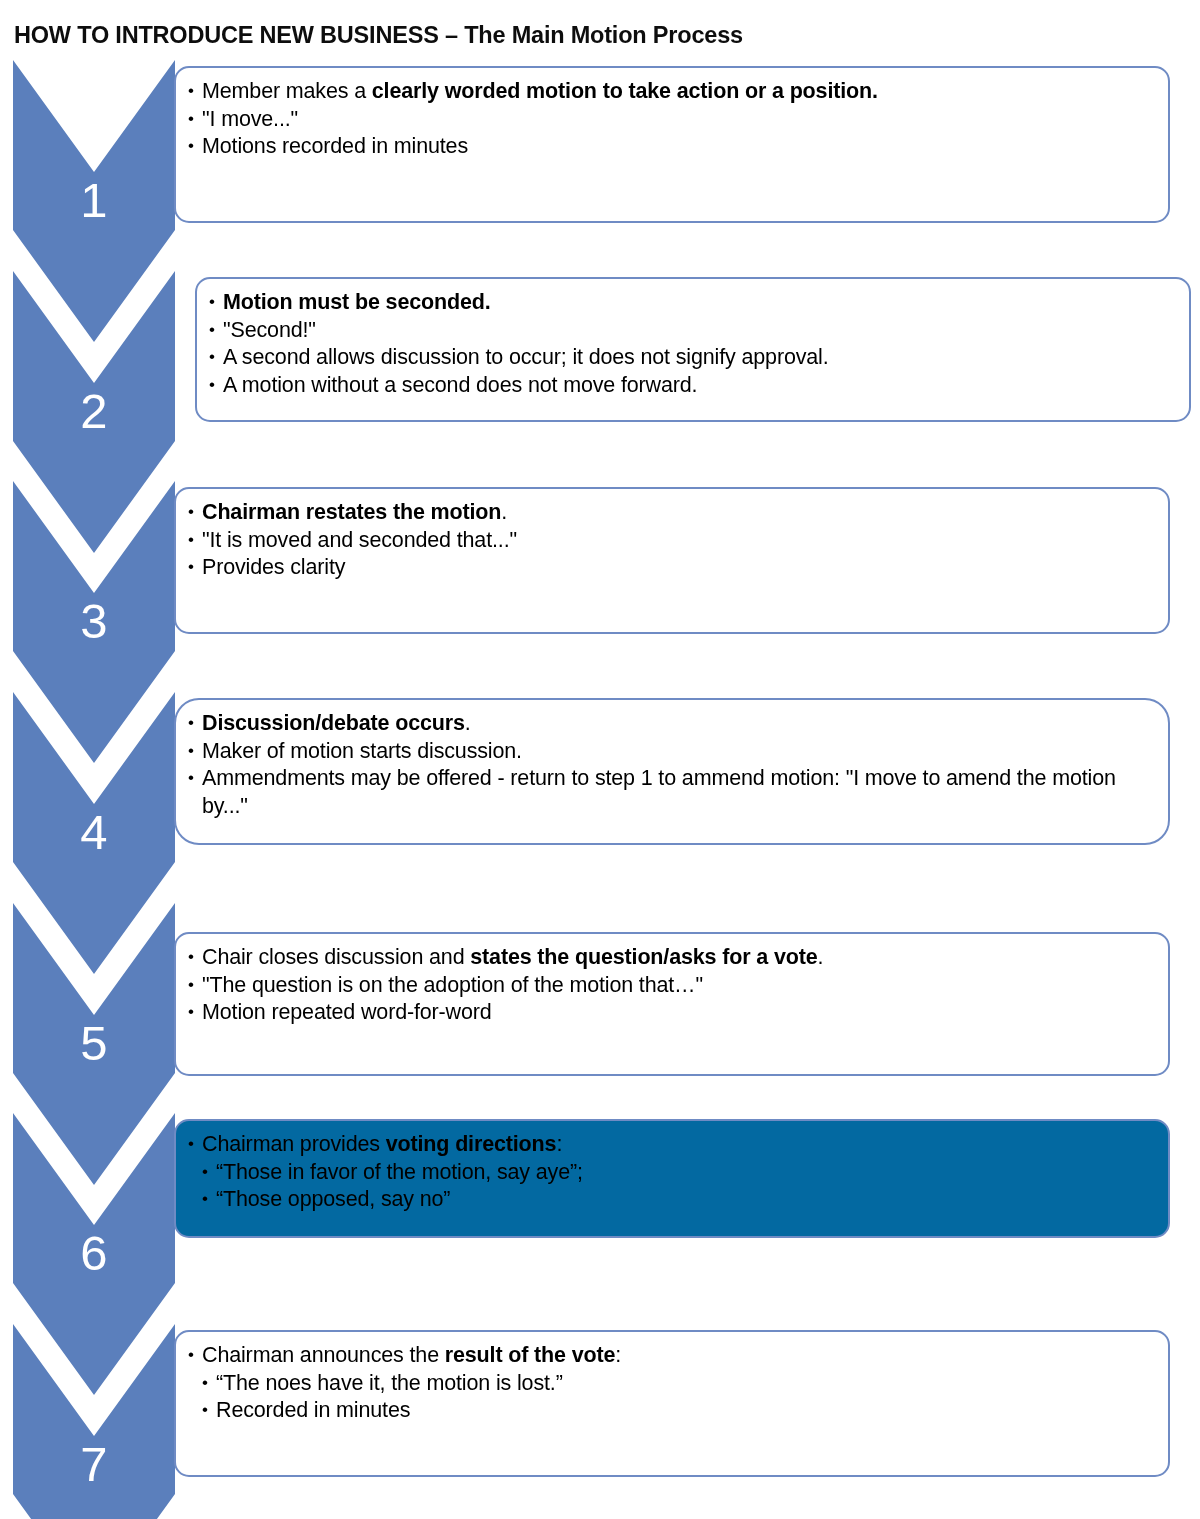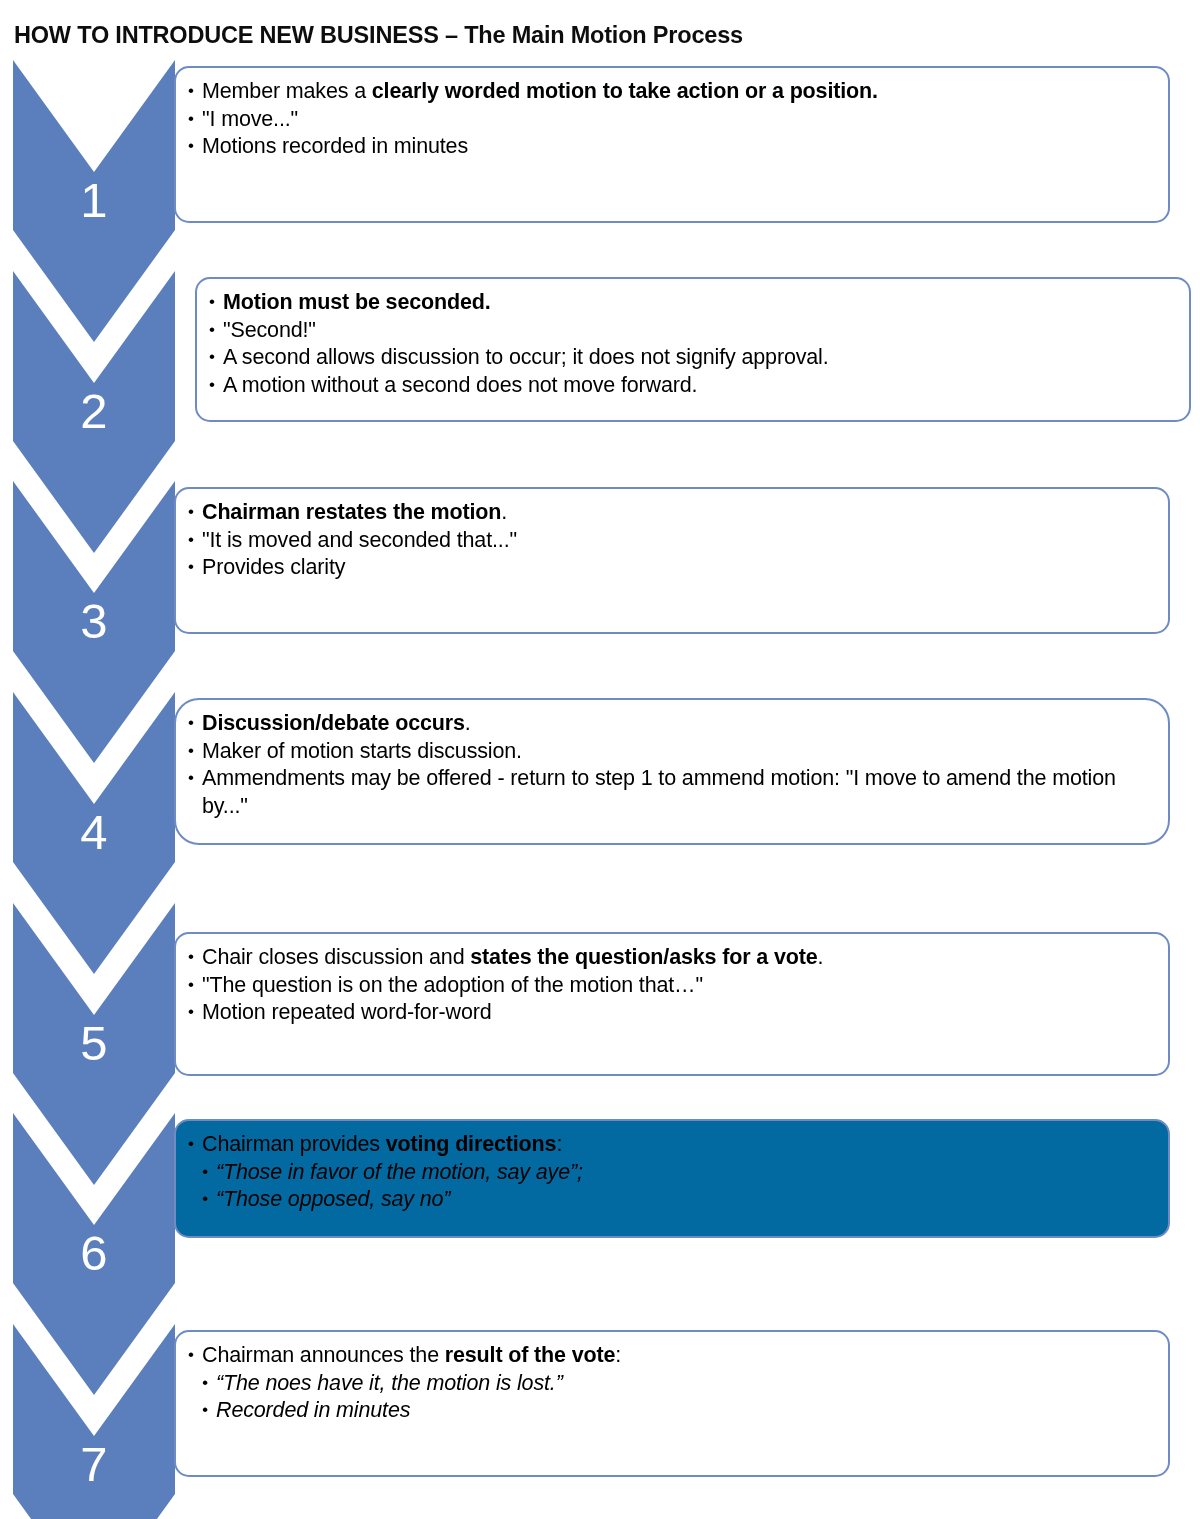--- a/index.html
+++ b/index.html
@@ -96,21 +96,20 @@
     content: "\2022";
     position: absolute;
     left: 0;
     top: -1px;
     font-size: 17px;
     line-height: 27.5px;
     color: #000000;
   }
   .bullets li.sub {
     padding-left: 28px;
-    font-style: italic;
   }
   .bullets li.sub::before {
     left: 14px;
   }
   .bullets li b {
     font-weight: bold;
   }
 </style>
 </head>
 <body>

